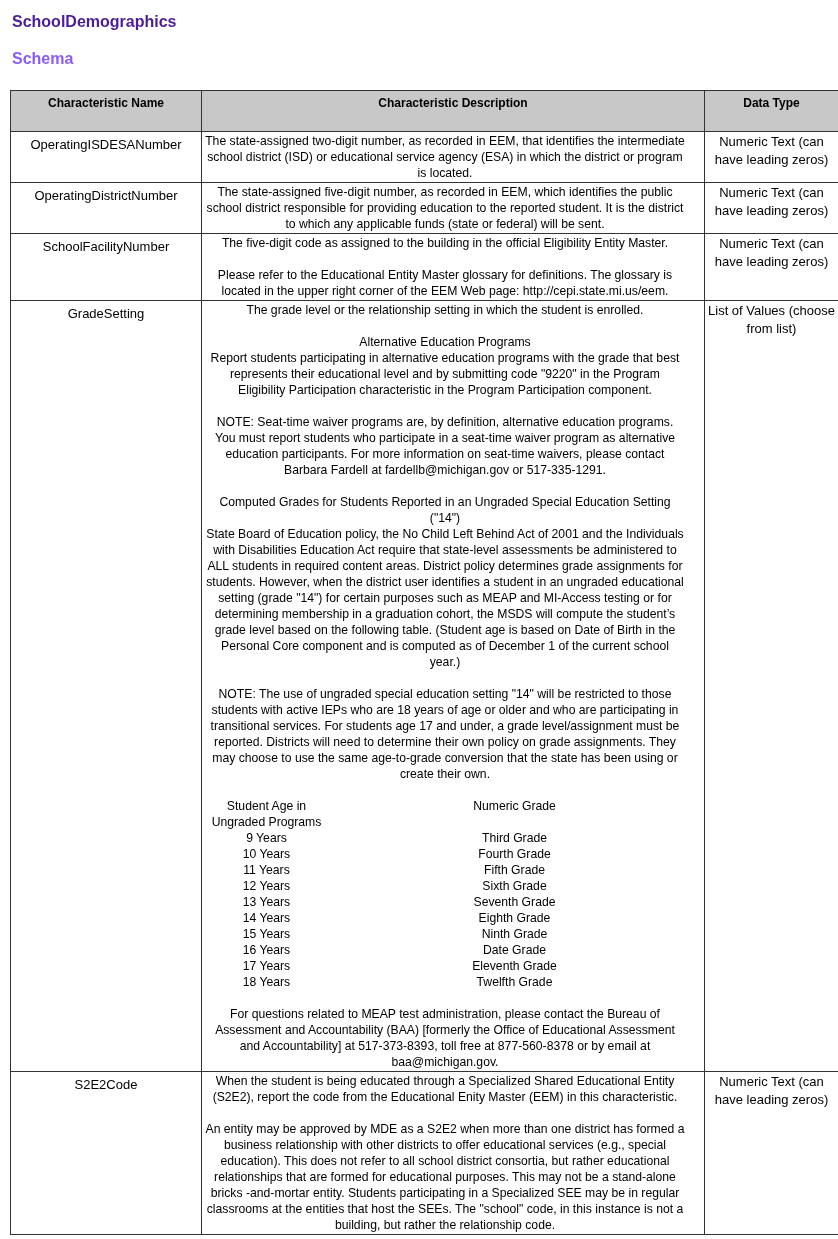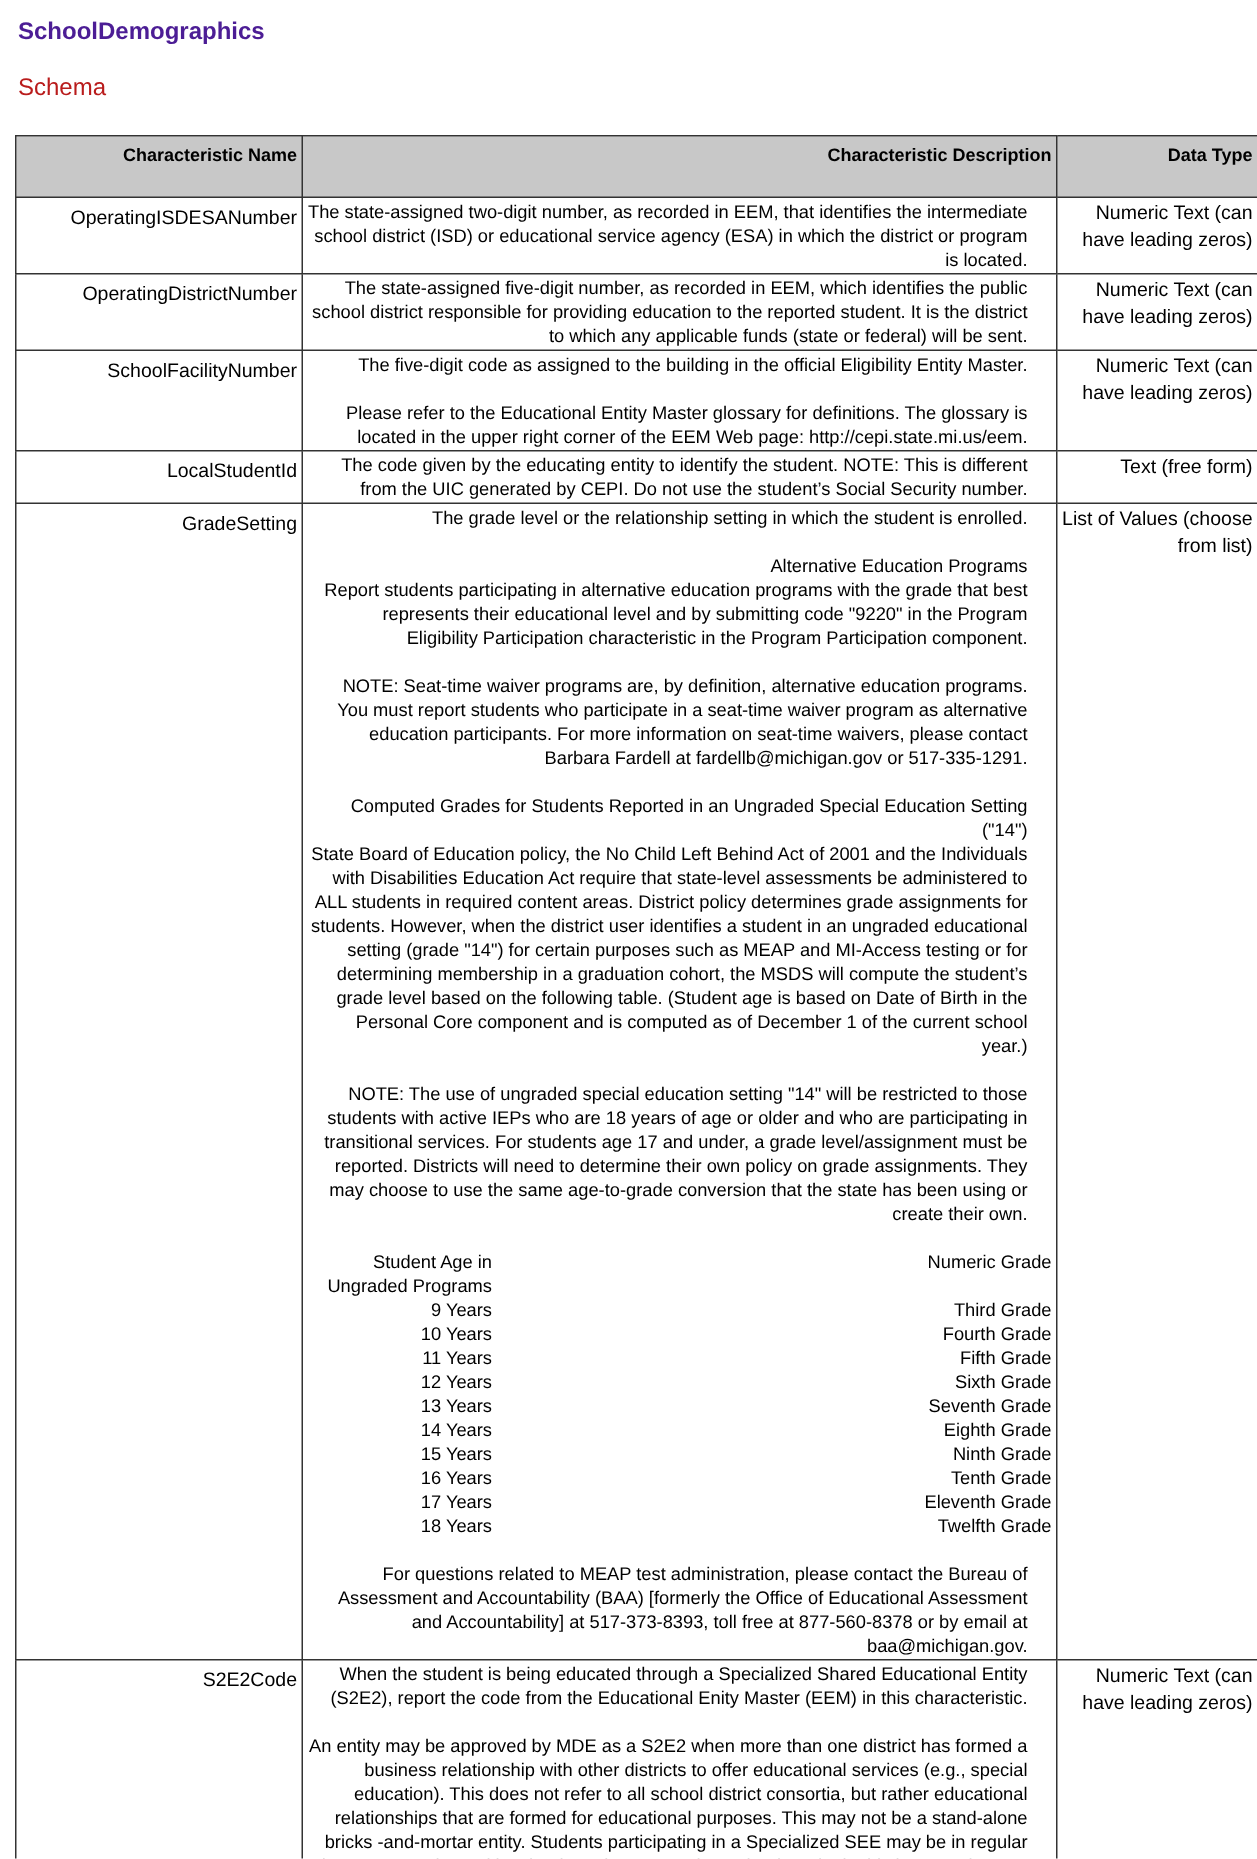--- a/index.html
+++ b/index.html
@@ -1,20 +1,20 @@
 <!DOCTYPE html>
 <html><head>
 <meta charset="utf-8">
 <style>
   html, body { margin: 0; padding: 0; background: #ffffff; }
   body { width: 838px; height: 1239px; position: relative; overflow: hidden; font-family: "Liberation Sans", sans-serif; color: #000; }
   .doc-title { position: absolute; left: 12px; top: 13px; font-size: 16px; font-weight: bold; color: #4c1d95; margin: 0; }
-  .section-title { position: absolute; left: 12px; top: 50px; font-size: 16px; font-weight: normal; color: #b91c1c; margin: 0; }
+  .section-title { position: absolute; left: 12px; top: 50px; font-size: 16px; font-weight: bold; color: #8b5cf6; margin: 0; }
   table.schema { position: absolute; left: 10px; top: 90px; width: 828px; border-collapse: collapse; table-layout: fixed; font-size: 12.2px; line-height: 16px; }
-  table.schema td, table.schema th { border: 1px solid #333; vertical-align: top; padding: 1px 3px; text-align: right; }
+  table.schema td, table.schema th { border: 1px solid #333; vertical-align: top; padding: 1px 3px; text-align: center; }
   table.schema th { background: #c8c8c8; font-weight: bold; font-size: 12px; height: 35px; padding-top: 4px; }
   col.c1 { width: 191px; } col.c2 { width: 503px; } col.c3 { width: 134px; }
   .name { font-size: 13px; line-height: 17px; padding-top: 4px !important; }
   .type { font-size: 13px; line-height: 18px; }
   .p { margin: 0 16px 16px 0; }
   .p:last-child { margin-bottom: 0; }
   .grades { display: grid; grid-template-columns: 123px auto; margin-bottom: 16px; }
 </style>
 </head>
 <body>
@@ -52,27 +52,20 @@
       </tr>
       <tr>
         <td class="name">SchoolFacilityNumber</td>
         <td>
           <div class="p">The five-digit code as assigned to the building in the official Eligibility Entity Master.</div>
           <div class="p">Please refer to the Educational Entity Master glossary for definitions. The glossary is located in the upper right corner of the EEM Web page: http://cepi.state.mi.us/eem.</div>
         </td>
         <td class="type">Numeric Text (can have leading zeros)</td>
       </tr>
       <tr>
-        <td class="name">LocalStudentId</td>
-        <td>
-          <div class="p">The code given by the educating entity to identify the student. NOTE: This is different from the UIC generated by CEPI. Do not use the student’s Social Security number.</div>
-        </td>
-        <td class="type">Text (free form)</td>
-      </tr>
-      <tr>
         <td class="name">GradeSetting</td>
         <td>
           <div class="p">The grade level or the relationship setting in which the student is enrolled.</div>
           <div class="p">Alternative Education Programs<br>Report students participating in alternative education programs with the grade that best represents their educational level and by submitting code "9220" in the Program Eligibility Participation characteristic in the Program Participation component.</div>
           <div class="p">NOTE: Seat-time waiver programs are, by definition, alternative education programs. You must report students who participate in a seat-time waiver program as alternative education participants. For more information on seat-time waivers, please contact Barbara Fardell at fardellb@michigan.gov or 517-335-1291.</div>
           <div class="p">Computed Grades for Students Reported in an Ungraded Special Education Setting ("14")<br>State Board of Education policy, the No Child Left Behind Act of 2001 and the Individuals with Disabilities Education Act require that state-level assessments be administered to ALL students in required content areas. District policy determines grade assignments for students. However, when the district user identifies a student in an ungraded educational setting (grade "14") for certain purposes such as MEAP and MI-Access testing or for determining membership in a graduation cohort, the MSDS will compute the student’s grade level based on the following table. (Student age is based on Date of Birth in the Personal Core component and is computed as of December 1 of the current school year.)</div>
           <div class="p">NOTE: The use of ungraded special education setting "14" will be restricted to those students with active IEPs who are 18 years of age or older and who are participating in transitional services. For students age 17 and under, a grade level/assignment must be reported. Districts will need to determine their own policy on grade assignments. They may choose to use the same age-to-grade conversion that the state has been using or create their own.</div>
           <div class="grades">
             <div>Student Age in<br>Ungraded Programs</div>
             <div>Numeric Grade</div>
@@ -84,21 +77,21 @@
             <div>Fifth Grade</div>
             <div>12 Years</div>
             <div>Sixth Grade</div>
             <div>13 Years</div>
             <div>Seventh Grade</div>
             <div>14 Years</div>
             <div>Eighth Grade</div>
             <div>15 Years</div>
             <div>Ninth Grade</div>
             <div>16 Years</div>
-            <div>Tenth Grade</div>
+            <div>Date Grade</div>
             <div>17 Years</div>
             <div>Eleventh Grade</div>
             <div>18 Years</div>
             <div>Twelfth Grade</div>
           </div>
           <div class="p">For questions related to MEAP test administration, please contact the Bureau of Assessment and Accountability (BAA) [formerly the Office of Educational Assessment and Accountability] at 517-373-8393, toll free at 877-560-8378 or by email at baa@michigan.gov.</div>
         </td>
         <td class="type">List of Values (choose from list)</td>
       </tr>
       <tr>

